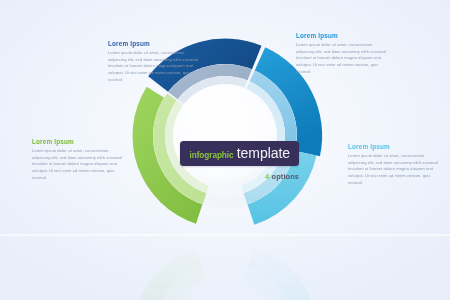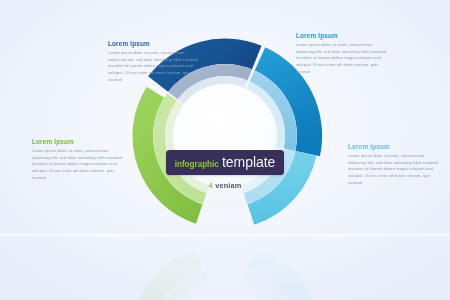--- a/index.html
+++ b/index.html
@@ -45,23 +45,22 @@
     font-size:4.1px;line-height:1.62;color:#8e9cb2;margin:0;
     letter-spacing:.04px;
   }
   #blk-top-left{left:108px;top:41px;}
   #blk-top-right{left:296px;top:33px;}
   #blk-left{left:32px;top:139px;}
   #blk-right{left:348px;top:144px;}
   
   #center-label{
     position:absolute;left:151px;top:141px;width:148px;height:52px;
-    display:flex;flex-direction:column;align-items:center;justify-content:flex-start;
+    display:flex;flex-direction:column;align-items:flex-end;justify-content:flex-start;
     pointer-events:none;
-    margin-top:9px;
   }
   #pill{
     background:#38305a;border-radius:3.5px;
     padding:4.2px 9px 4.6px;
     display:flex;align-items:baseline;gap:3.2px;
     box-shadow:0 1px 2px rgba(40,35,70,.18);
   }
   #pill .w1{color:#8cc63e;font-size:8.2px;font-weight:bold;letter-spacing:-.05px;}
   #pill .w2{color:#f2f2f4;font-size:14px;font-weight:normal;letter-spacing:-.05px;}
   #sub{
@@ -167,21 +166,21 @@
     </svg>
   </div>
 
   <div id="center-label">
     <div id="pill">
       <span class="w1">infographic</span>
       <span class="w2">template</span>
     </div>
     <div id="sub">
       <span class="num">4</span>
-      <span class="word">veniam</span>
+      <span class="word">options</span>
     </div>
   </div>
 
   <div class="block" id="blk-top-left">
     <div class="ttl" style="color:#2f5fa8">Lorem Ipsum</div>
     <div class="body">Lorem ipsum dolor sit amet, consectetuer adipiscing elit, sed diam nonummy nibh euismod tincidunt ut laoreet dolore magna aliquam erat volutpat. Ut wisi enim ad minim veniam, quis nostrud</div>
   </div>
 
   <div class="block" id="blk-top-right">
     <div class="ttl" style="color:#1f93d8">Lorem Ipsum</div>

